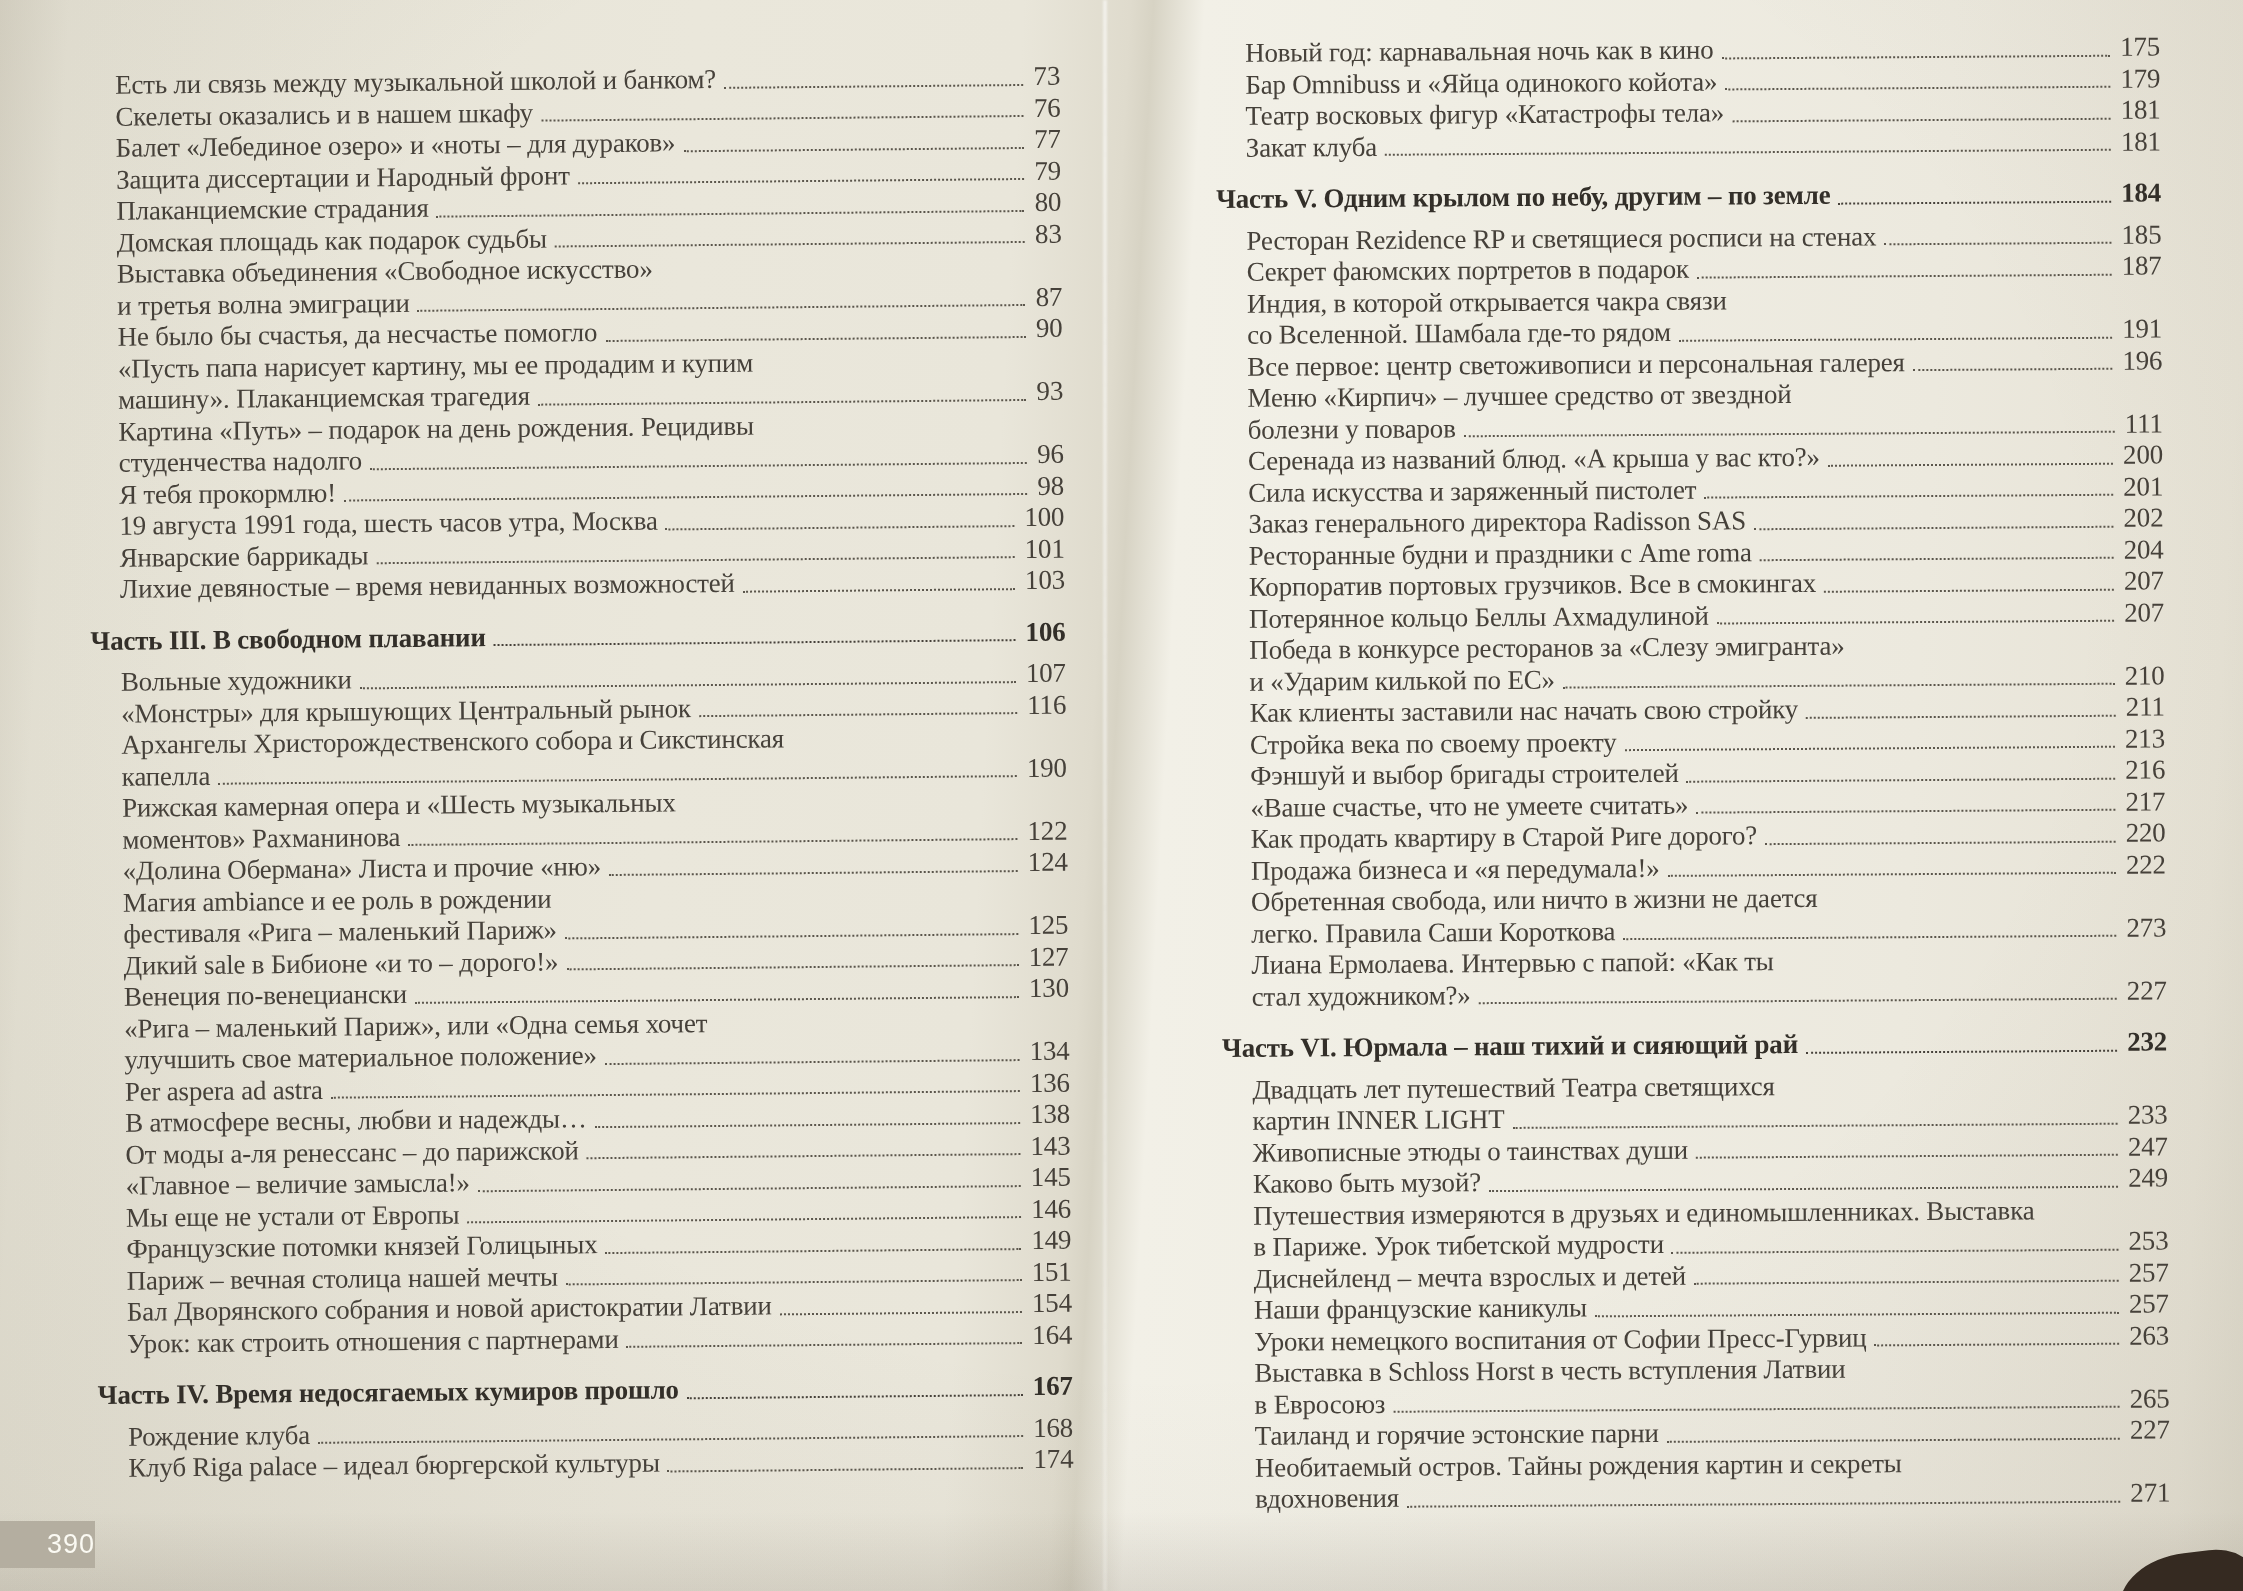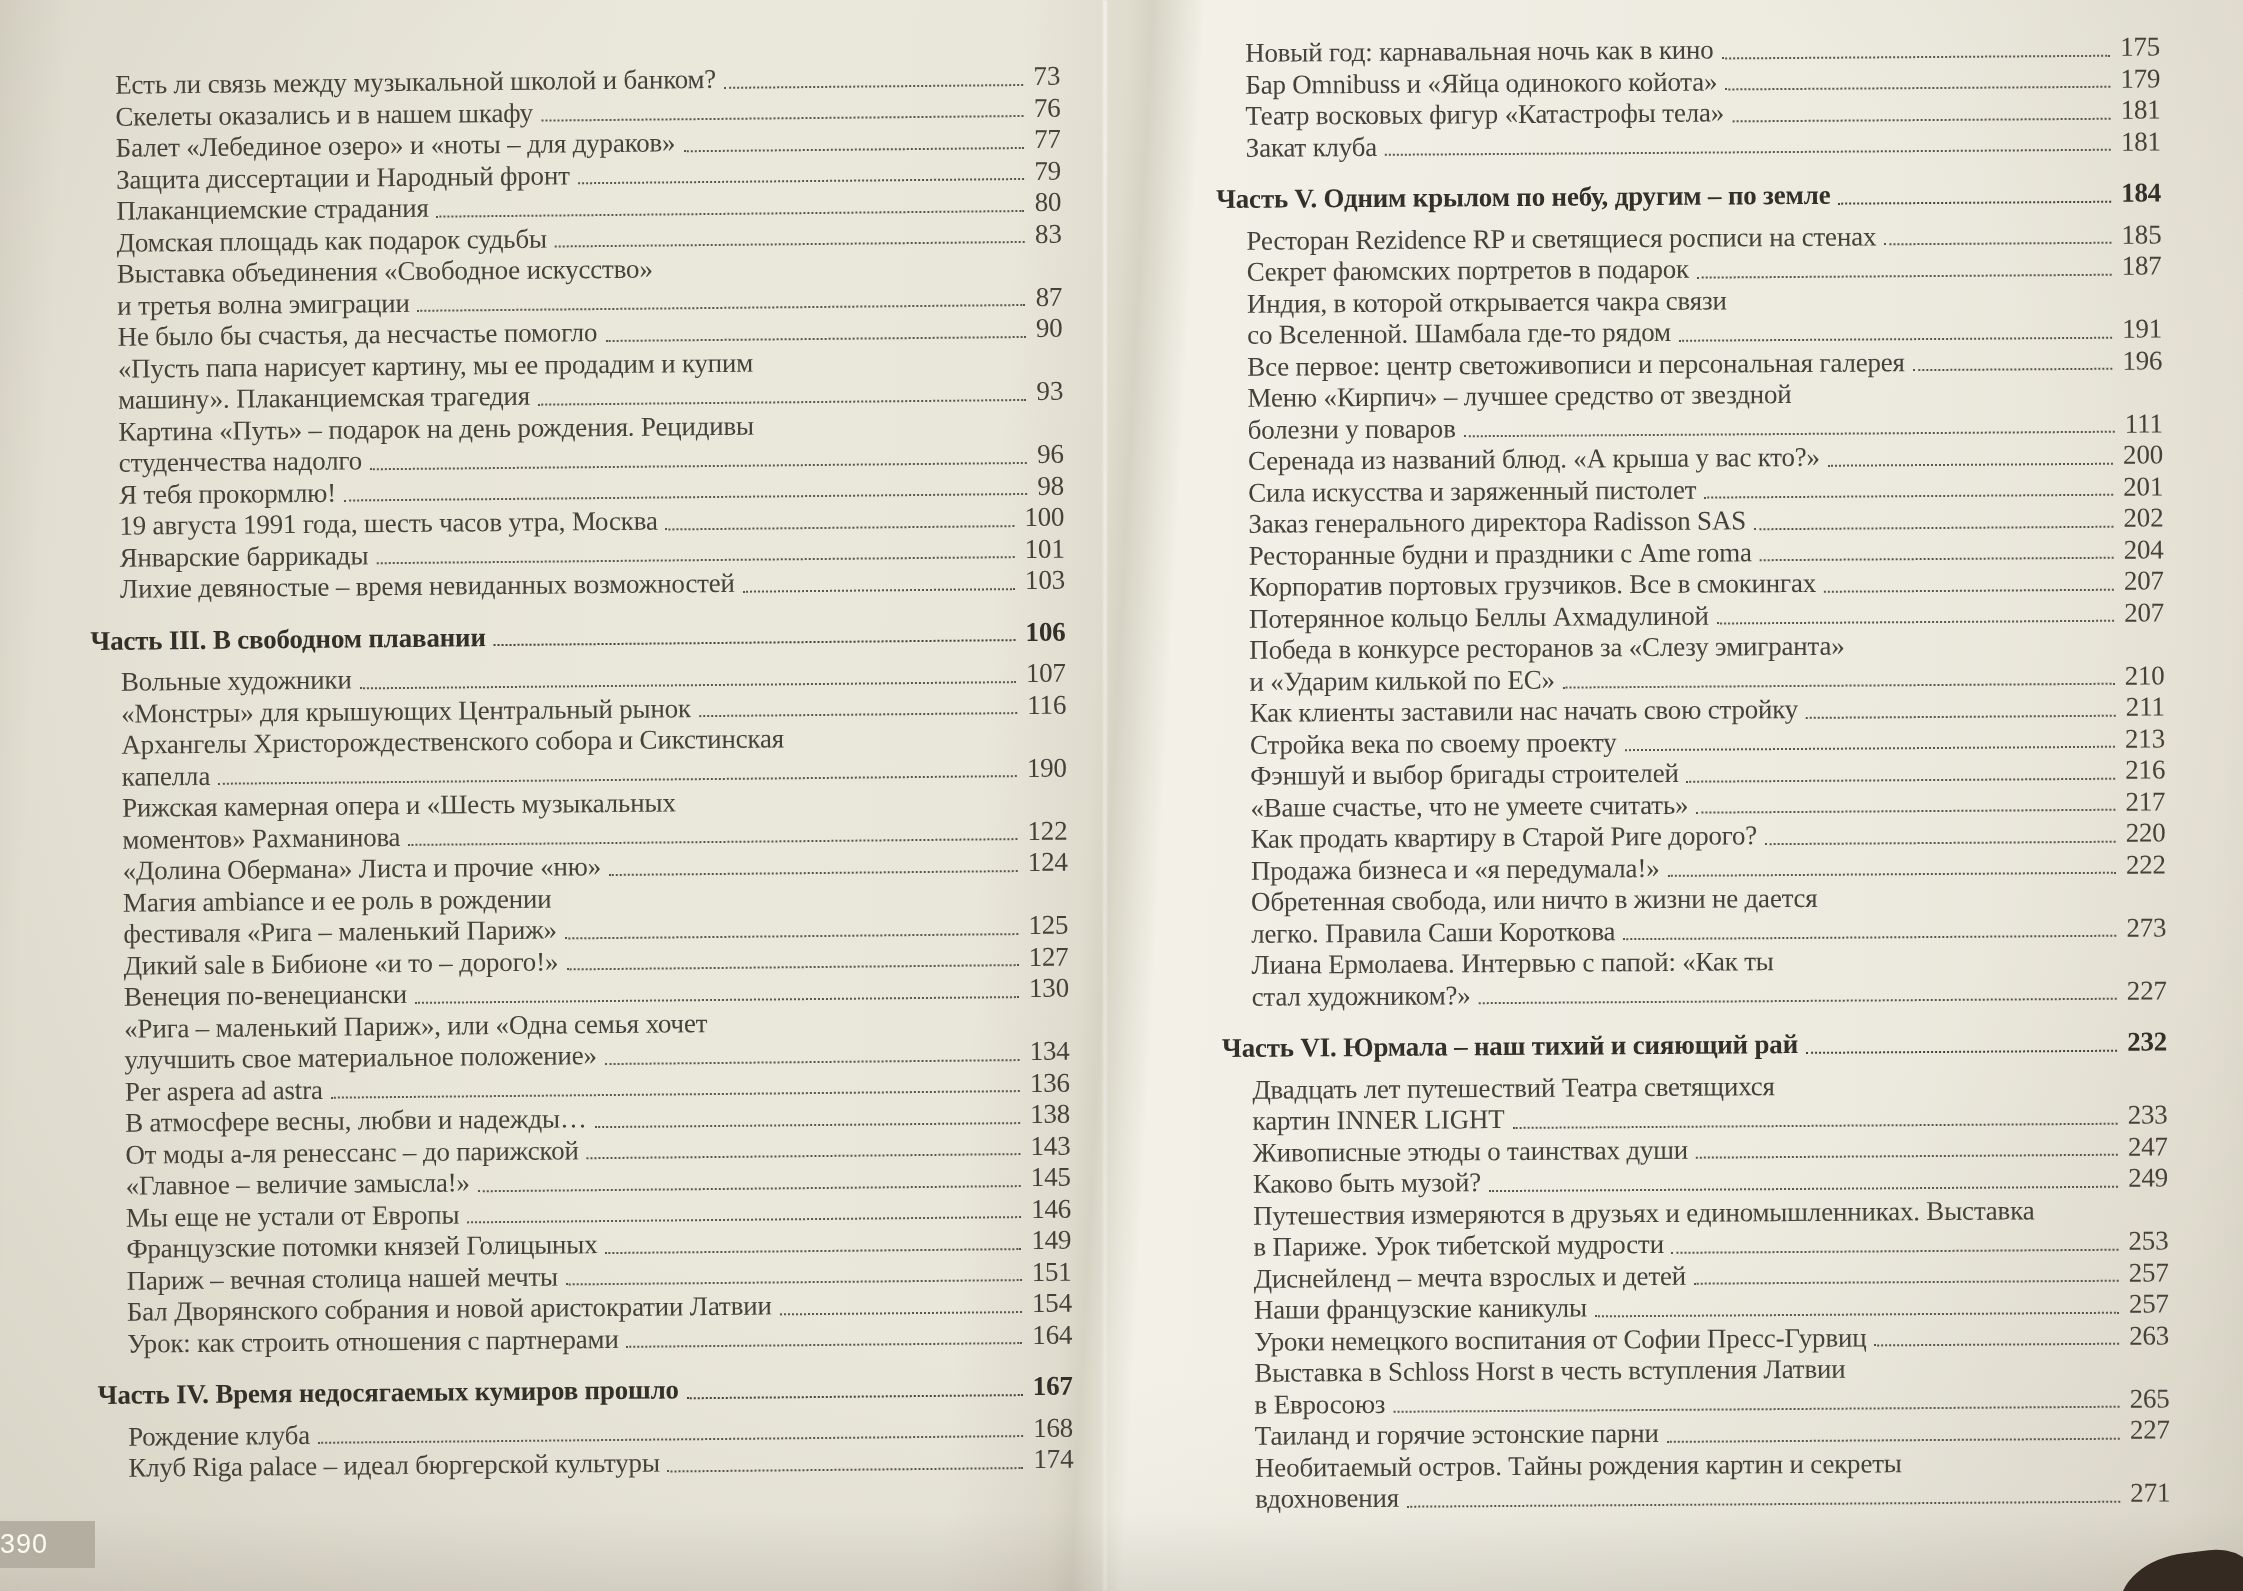--- a/index.html
+++ b/index.html
@@ -21,21 +21,21 @@
   .page-block{position:absolute;}
   .page-left{left:85px;top:70px;width:975px;transform:rotate(-0.55deg);transform-origin:0 0;}
   .page-right{left:1215px;top:38px;width:945px;transform:rotate(-0.4deg);transform-origin:0 0;}
   .row{display:flex;align-items:flex-end;height:31.5px;line-height:31.5px;
     font-size:27px;letter-spacing:-0.2px;padding-left:30px;}
   .row.part{padding-left:0;margin-top:20px;margin-bottom:10px;font-weight:bold;color:#332f29;}
   .title{flex:0 0 auto;white-space:nowrap;}
   .dots{flex:1 1 20px;min-width:20px;border-bottom:2px dotted #5b564c;margin:0 10px 7px 8px;}
   .row.part .dots{border-bottom-color:#46413a;}
   .pg{flex:0 0 auto;white-space:nowrap;}
-  .tab{position:absolute;display:flex;align-items:center;justify-content:flex-start;
+  .tab{position:absolute;display:flex;align-items:center;justify-content:flex-end;
     font-family:"Liberation Sans","DejaVu Sans",sans-serif;
     font-size:27px;color:#fbfaf3;letter-spacing:1px;}
   .tab-left{left:0;top:1521px;width:95px;height:47px;background:#b4aea0;}
   .tab-right{right:0;top:1597px;width:131px;height:47px;background:#aba595;}
   .corner-dark{position:absolute;right:-14px;bottom:-14px;width:140px;height:52px;
     background:#352a21;border-radius:70px 45px 0 0 / 48px 34px 0 0;transform:rotate(-7deg);}
 </style>
 </head>
 <body>
 

